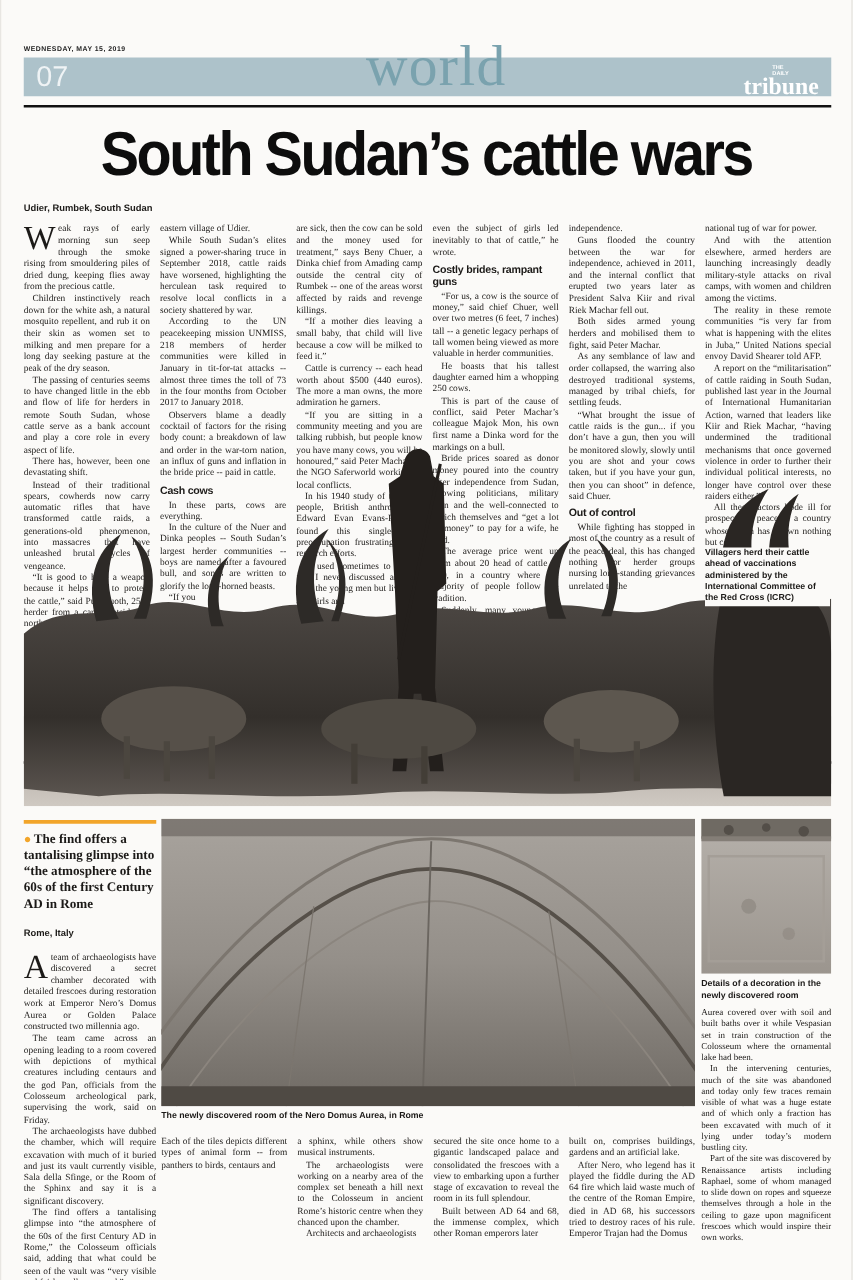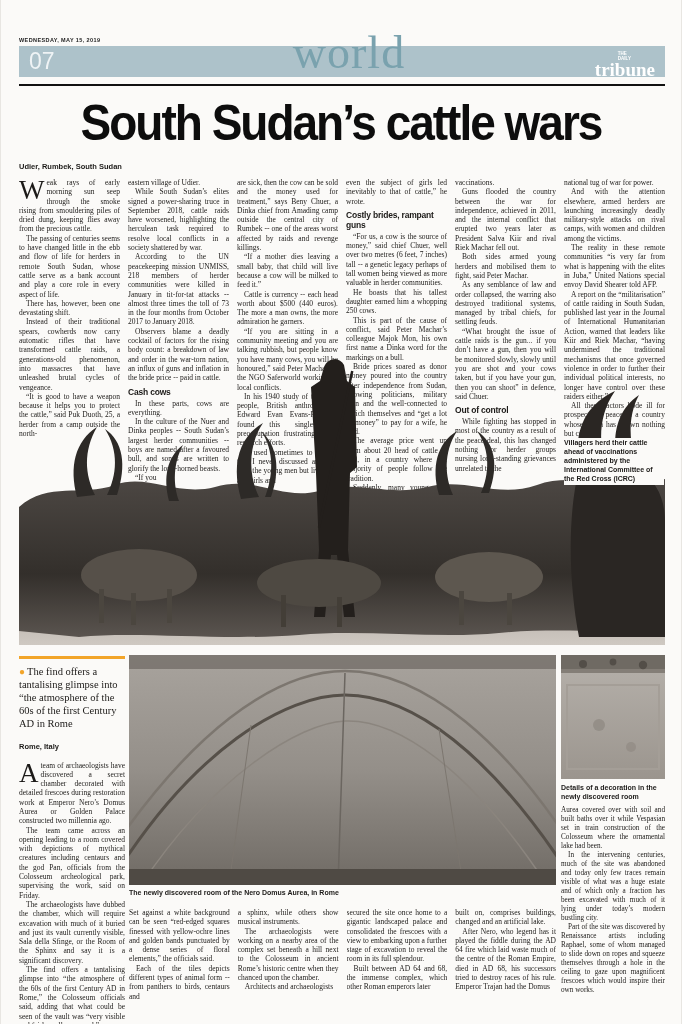--- a/index.html
+++ b/index.html
@@ -42,21 +42,21 @@
                 background:#fbfaf8; font-family:"Liberation Sans",sans-serif;
                 font-size:7px; font-weight:bold; line-height:9px; padding-bottom:2px; }
 
   
   .a2-rule { position:absolute; left:18px; top:609px; width:646px; height:1.5px; background:#111; }
   .a2-headline { position:absolute; left:0; right:0; top:614px; text-align:center;
                  font-family:"Liberation Serif",serif; font-style:italic; font-weight:bold;
                  font-size:27px; letter-spacing:-.5px; color:#0d0d0d; }
   .a2-left { position:absolute; left:18px; top:656px; width:106px; }
   .accent-rule { height:2.5px; background:#f2a52a; margin-bottom:6px; }
-  .standfirst { font-family:"Liberation Serif",serif; font-weight:normal; font-size:10.5px;
+  .standfirst { font-family:"Liberation Serif",serif; font-weight:bold; font-size:10.5px;
                 line-height:13px; }
   .bullet-icon { color:#f2a52a; font-size:10px; margin-right:2px; }
   .a2-dateline { font-family:"Liberation Sans",sans-serif; font-size:7.5px; font-weight:bold;
                  margin:12px 0 10px; }
   .a2-main-photo { position:absolute; left:128px; top:655px; width:427px; height:230px; }
   .a2-main-caption { position:absolute; left:128px; top:889px; width:427px;
                      font-family:"Liberation Sans",sans-serif; font-size:7px; font-weight:bold; }
   .a2-side-photo { position:absolute; left:560px; top:655px; width:104px; height:124px; }
   .a2-side-caption { position:absolute; left:560px; top:783px; width:104px;
                      font-family:"Liberation Sans",sans-serif; font-size:7px; font-weight:bold;
@@ -83,20 +83,21 @@
     <span class="brand-name">tribune</span>
   </div>
   <div class="mast-rule"></div>
 
   <h1 class="a1-headline">South Sudan’s cattle wars</h1>
   <div class="a1-dateline">Udier, Rumbek, South Sudan</div>
 
   <div class="a1-cols">
     <div class="col">
         <p class="para dropcap">Weak rays of early morning sun seep through the smoke rising from smouldering piles of dried dung, keeping flies away from the precious cattle.</p>
+        <p class="para">Children instinctively reach down for the white ash, a natural mosquito repellent, and rub it on their skin as women set to milking and men prepare for a long day seeking pasture at the peak of the dry season.</p>
         <p class="para">The passing of centuries seems to have changed little in the ebb and flow of life for herders in remote South Sudan, whose cattle serve as a bank account and play a core role in every aspect of life.</p>
         <p class="para">There has, however, been one devastating shift.</p>
         <p class="para">Instead of their traditional spears, cowherds now carry automatic rifles that have transformed cattle raids, a generations-old phenomenon, into massacres that have unleashed brutal cycles of vengeance.</p>
         <p class="para">“It is good to have a weapon because it helps you to protect the cattle,” said Puk Duoth, 25, a herder from a camp outside the north-</p>
       </div>
     <div class="col">
         <p class="para">eastern village of Udier.</p>
         <p class="para">While South Sudan’s elites signed a power-sharing truce in September 2018, cattle raids have worsened, highlighting the herculean task required to resolve local conflicts in a society shattered by war.</p>
         <p class="para">According to the UN peacekeeping mission UNMISS, 218 members of herder communities were killed in January in tit-for-tat attacks -- almost three times the toll of 73 in the four months from October 2017 to January 2018.</p>
         <p class="para">Observers blame a deadly cocktail of factors for the rising body count: a breakdown of law and order in the war-torn nation, an influx of guns and inflation in the bride price -- paid in cattle.</p>
@@ -117,21 +118,21 @@
         <p class="para">even the subject of girls led inevitably to that of cattle,” he wrote.</p>
         <h4 class="subhead">Costly brides, rampant guns</h4>
         <p class="para">“For us, a cow is the source of money,” said chief Chuer, well over two metres (6 feet, 7 inches) tall -- a genetic legacy perhaps of tall women being viewed as more valuable in herder communities.</p>
         <p class="para">He boasts that his tallest daughter earned him a whopping 250 cows.</p>
         <p class="para">This is part of the cause of conflict, said Peter Machar’s colleague Majok Mon, his own first name a Dinka word for the markings on a bull.</p>
         <p class="para">Bride prices soared as donor money poured into the country after independence from Sudan, allowing politicians, military men and the well-connected to enrich themselves and “get a lot of money” to pay for a wife, he said.</p>
         <p class="para">The average price went up from about 20 head of cattle to 100, in a country where the majority of people follow the tradition.</p>
         <p class="para">Suddenly, many young men could not afford to get married unless they raided cattle from other</p>
       </div>
     <div class="col">
-        <p class="para">vaccinations.</p>
+        <p class="para">independence.</p>
         <p class="para">Guns flooded the country between the war for independence, achieved in 2011, and the internal conflict that erupted two years later as President Salva Kiir and rival Riek Machar fell out.</p>
         <p class="para">Both sides armed young herders and mobilised them to fight, said Peter Machar.</p>
         <p class="para">As any semblance of law and order collapsed, the warring also destroyed traditional systems, managed by tribal chiefs, for settling feuds.</p>
         <p class="para">“What brought the issue of cattle raids is the gun... if you don’t have a gun, then you will be monitored slowly, slowly until you are shot and your cows taken, but if you have your gun, then you can shoot” in defence, said Chuer.</p>
         <h4 class="subhead">Out of control</h4>
         <p class="para">While fighting has stopped in most of the country as a result of the peace deal, this has changed nothing for herder groups nursing long-standing grievances unrelated to the</p>
       </div>
     <div class="col">
         <p class="para">national tug of war for power.</p>
         <p class="para">And with the attention elsewhere, armed herders are launching increasingly deadly military-style attacks on rival camps, with women and children among the victims.</p>
@@ -235,31 +236,30 @@
   <div class="a2-side-caption">Details of a decoration in the newly discovered room</div>
 
   <div class="a2-right col">
       <p class="para">Aurea covered over with soil and built baths over it while Vespasian set in train construction of the Colosseum where the ornamental lake had been.</p>
       <p class="para">In the intervening centuries, much of the site was abandoned and today only few traces remain visible of what was a huge estate and of which only a fraction has been excavated with much of it lying under today’s modern bustling city.</p>
       <p class="para">Part of the site was discovered by Renaissance artists including Raphael, some of whom managed to slide down on ropes and squeeze themselves through a hole in the ceiling to gaze upon magnificent frescoes which would inspire their own works.</p>
     </div>
 
   <div class="a2-bottom">
     <div class="col">
-        <p class="para">Set against a white background can be seen “red-edged squares finessed with yellow-ochre lines and golden bands punctuated by a dense series of floral elements,” the officials said.</p>
         <p class="para">Each of the tiles depicts different types of animal form -- from panthers to birds, centaurs and</p>
       </div>
     <div class="col">
         <p class="para">a sphinx, while others show musical instruments.</p>
         <p class="para">The archaeologists were working on a nearby area of the complex set beneath a hill next to the Colosseum in ancient Rome’s historic centre when they chanced upon the chamber.</p>
         <p class="para">Architects and archaeologists</p>
       </div>
     <div class="col">
         <p class="para">secured the site once home to a gigantic landscaped palace and consolidated the frescoes with a view to embarking upon a further stage of excavation to reveal the room in its full splendour.</p>
         <p class="para">Built between AD 64 and 68, the immense complex, which other Roman emperors later</p>
       </div>
     <div class="col">
-        <p class="para">built on, comprises buildings, changed and an artificial lake.</p>
+        <p class="para">built on, comprises buildings, gardens and an artificial lake.</p>
         <p class="para">After Nero, who legend has it played the fiddle during the AD 64 fire which laid waste much of the centre of the Roman Empire, died in AD 68, his successors tried to destroy races of his rule. Emperor Trajan had the Domus</p>
       </div>
   </div>
 
 </div>
 
 </body></html>

